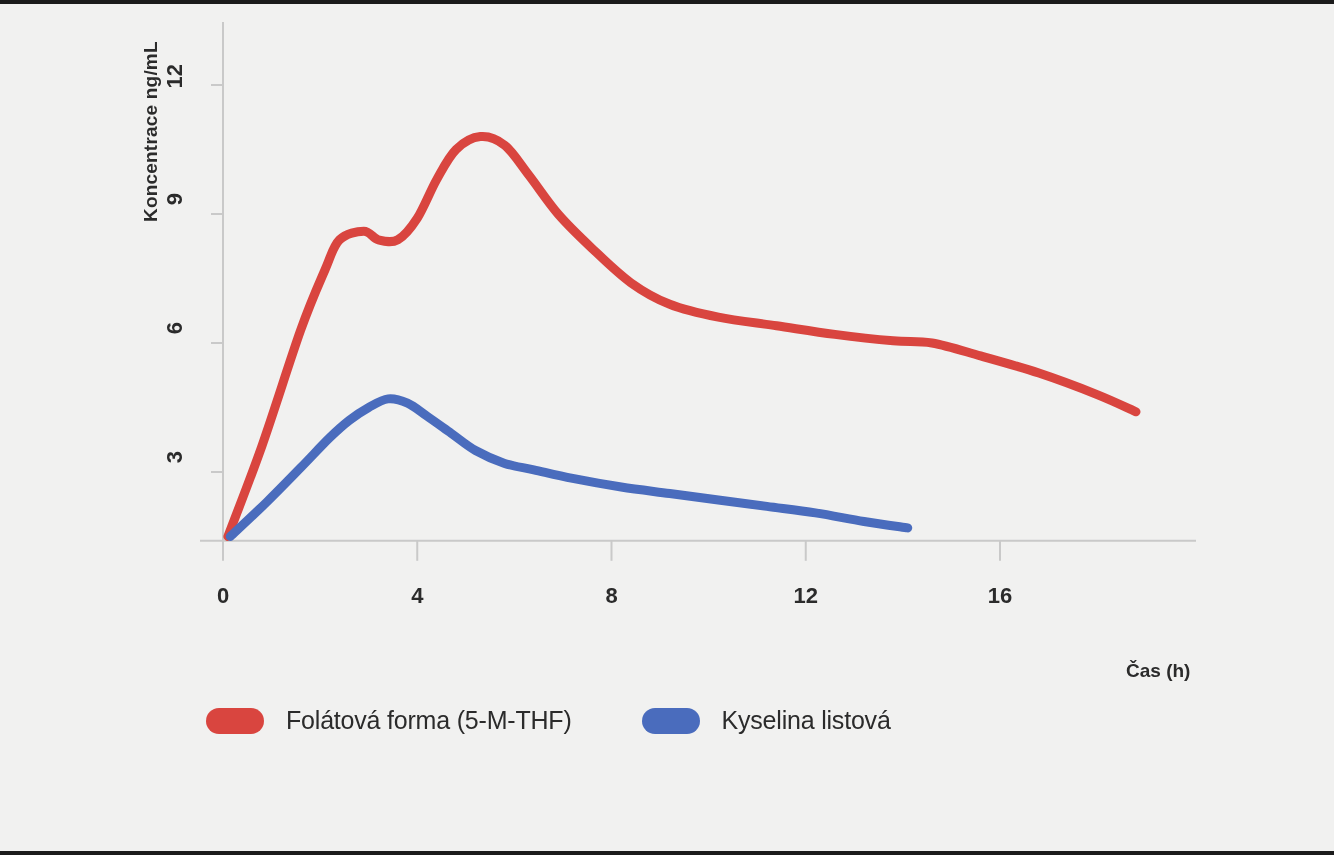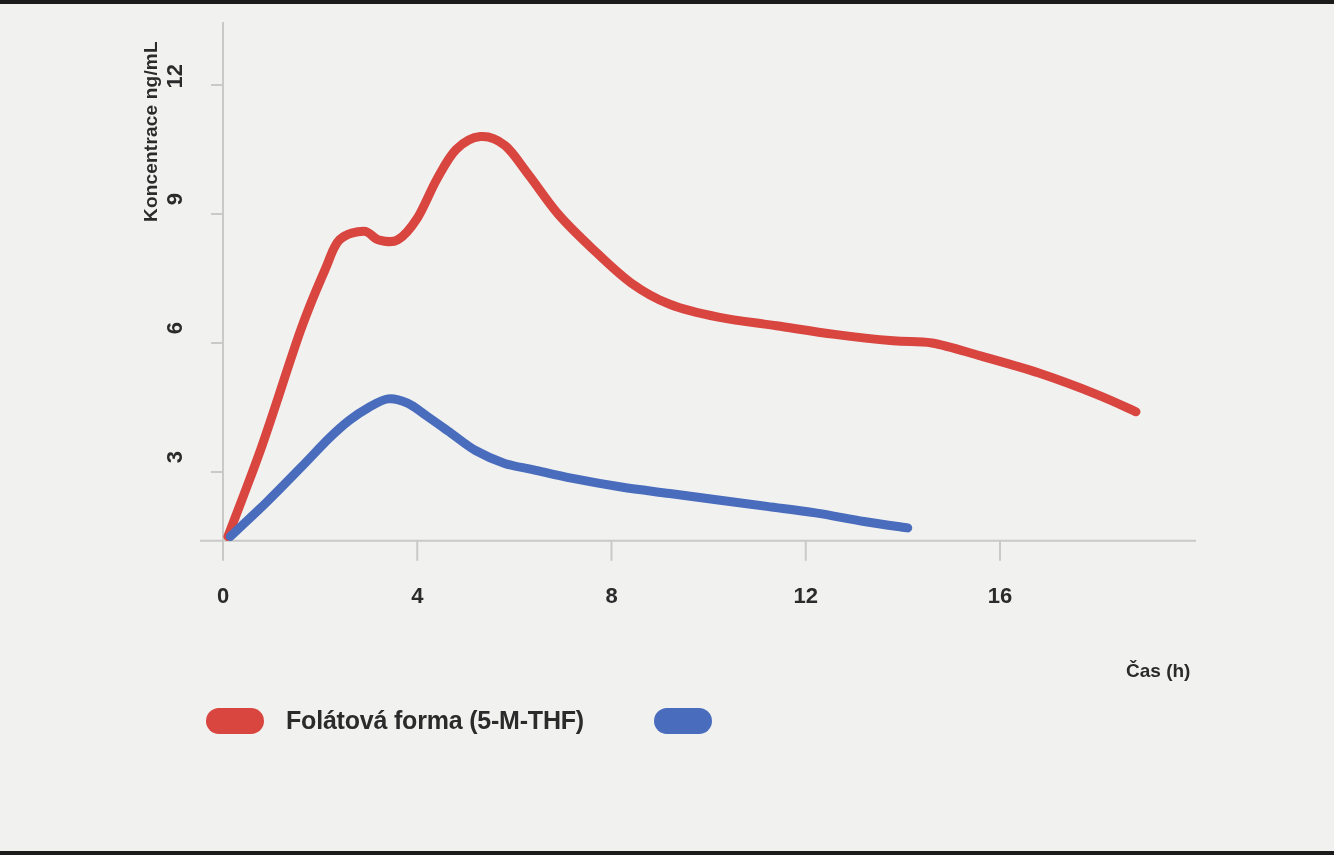--- a/index.html
+++ b/index.html
@@ -93,21 +93,21 @@
     gap: 22px;
   }
   .legend-swatch {
     width: 58px;
     height: 26px;
     border-radius: 13px;
     flex: 0 0 auto;
   }
   .legend-label {
     font-size: 25px;
-    font-weight: bold;
+    font-weight: normal;
     color: #2b2b2b;
     white-space: nowrap;
     letter-spacing: -0.2px;
   }
 </style>
 </head>
 <body>
 
 <div id="chart-root" style="background: rgb(241, 241, 240);">
 
@@ -150,16 +150,17 @@
       <div class="tick-label" style="width: 60px; left: 970px; top: 582.8px; text-align: center;">16</div>
     </div>
 
   <div id="legend">
     <div class="legend-item">
       <span class="legend-swatch" id="swatch-0" style="background: rgb(217, 69, 63);"></span>
       <span class="legend-label">Folátová forma (5-M-THF)</span>
     </div>
     <div class="legend-item">
       <span class="legend-swatch" id="swatch-1" style="background: rgb(74, 108, 189);"></span>
+      <span class="legend-label">Kyselina listová</span>
     </div>
   </div>
 
 </div>
 
 </body></html>

